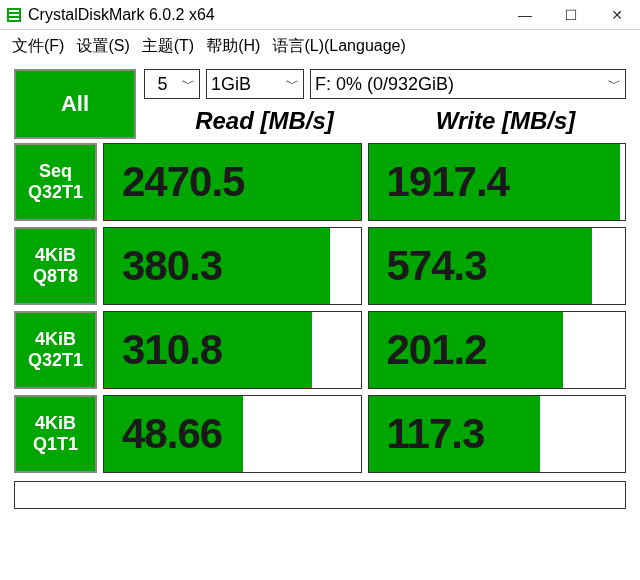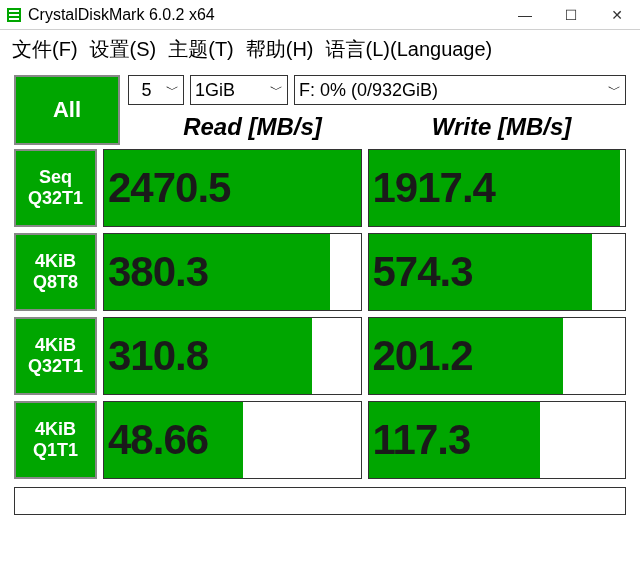--- a/index.html
+++ b/index.html
@@ -31,35 +31,35 @@
   .titlebar .winbtn {
     width: 46px; height: 30px;
     display: flex; align-items: center; justify-content: center;
     font-size: 14px;
     color: #333;
   }
   .menubar {
     display: flex;
     gap: 4px;
     padding: 4px 8px 6px 8px;
-    font-size: 20px;
+    font-size: 16px;
     color: #000;
     background: #fff;
   }
   .menubar .menuitem { padding: 2px 4px; }
   .main {
     padding: 4px 14px 0 14px;
   }
   .toprow {
     display: flex;
     gap: 8px;
     align-items: stretch;
   }
   .allbtn {
-    width: 106px;
+    width: 122px;
     height: 70px;
     background: #00a600;
     color: #fff;
     display: flex;
     align-items: center;
     justify-content: center;
     font-size: 22px;
     font-weight: bold;
     border: 2px solid #888;
   }
@@ -139,21 +139,21 @@
   .cell .bar {
     position: absolute;
     left: 0; top: 0; bottom: 0;
     background: #00a600;
   }
   .cell .val {
     position: absolute;
     inset: 0;
     display: flex;
     align-items: center;
-    padding-left: 4px;
+    padding-left: 18px;
     font-size: 42px;
     font-weight: 900;
     color: #1a1a1a;
     letter-spacing: -1px;
     font-family: Arial, sans-serif;
   }
   .status {
     margin: 8px 14px 0 14px;
     height: 28px;
     border: 1.5px solid #333;

